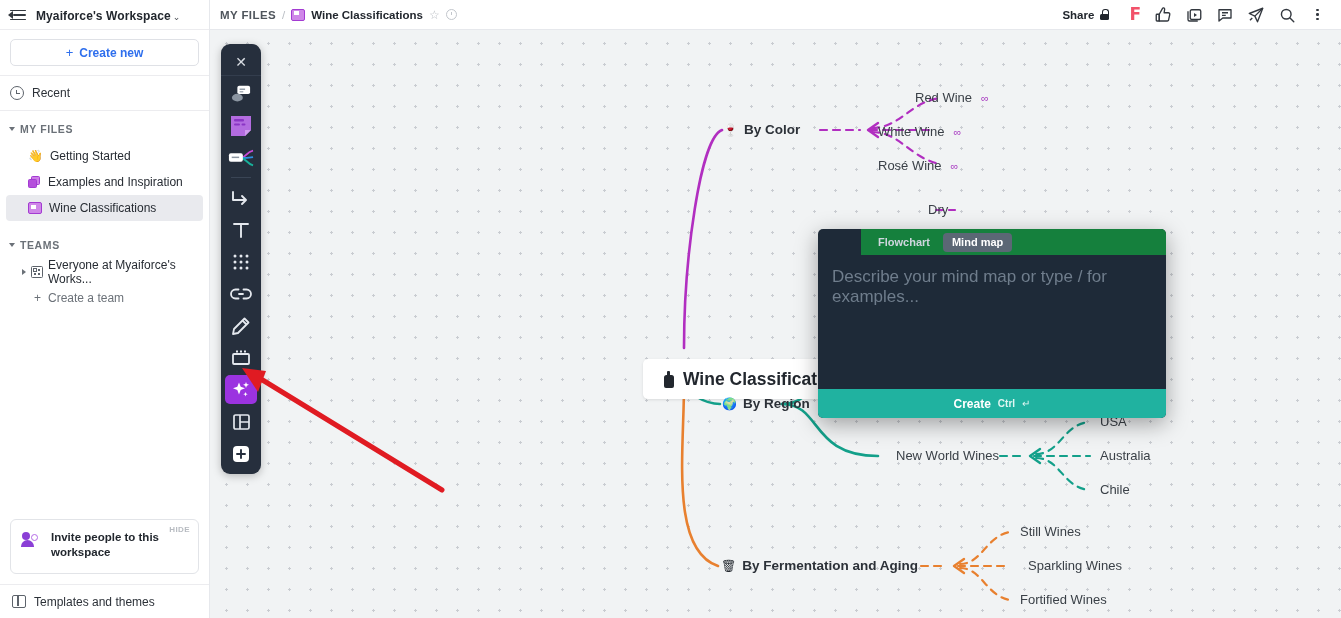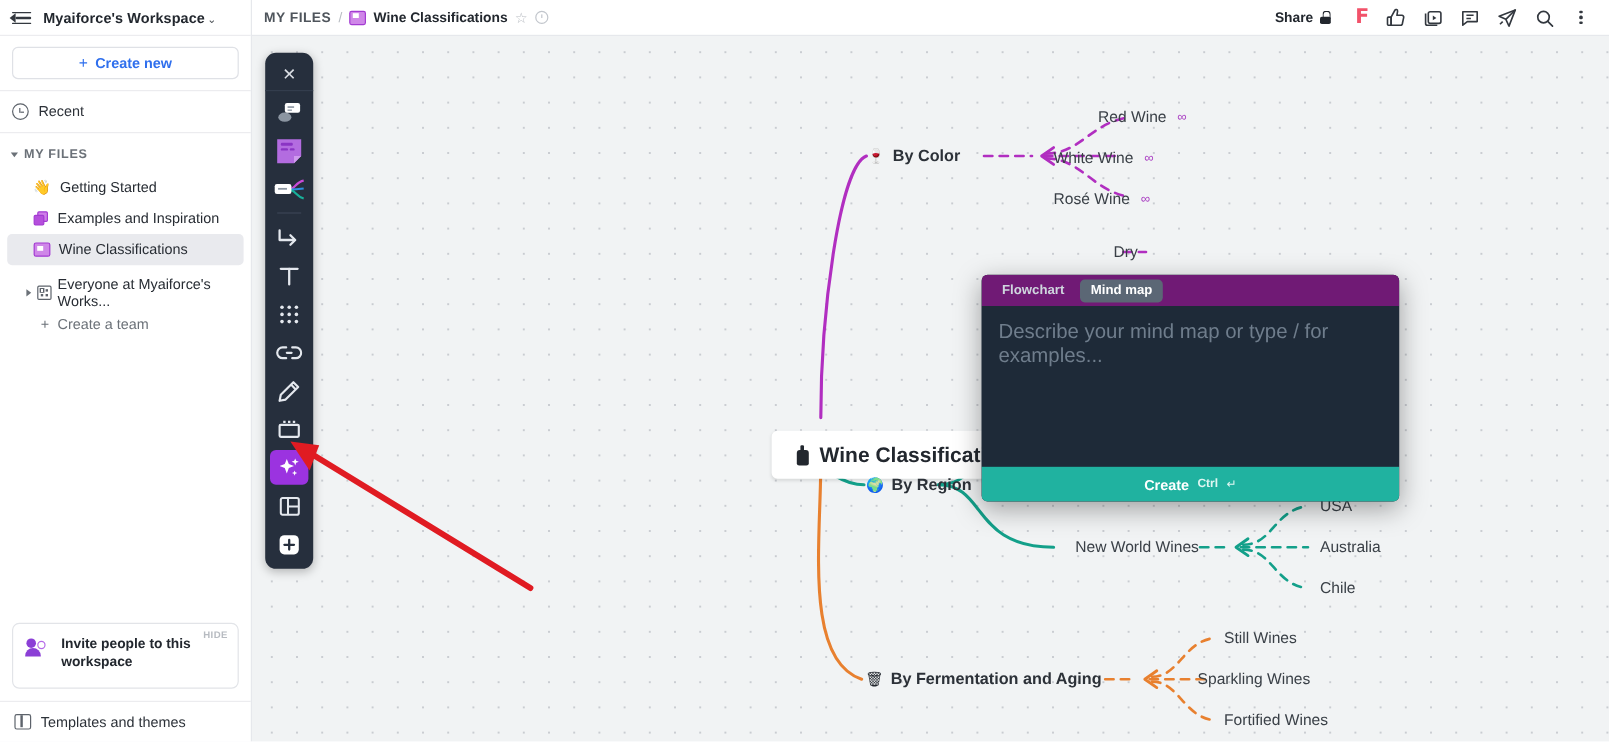--- a/index.html
+++ b/index.html
@@ -174,21 +174,21 @@
             border-radius: 5px; cursor: pointer; color: #e4e8ee; }
   .tl-btn.active { background: #9b33e0; }
   .tl-sep { width: 20px; height: 1px; background: #3a4555; margin: 2px 0; }
 
   
   .ai-panel {
     position: absolute; left: 608px; top: 199px; width: 348px; height: 189px;
     background: #1e2a38; border-radius: 5px; overflow: hidden; z-index: 7;
     box-shadow: 0 6px 22px rgba(0,0,0,.35); display: flex; flex-direction: column;
   }
-  .ai-tabs { height: 26px; background: #701a75; display: flex; align-items: center; padding: 0 8px; gap: 4px; }
+  .ai-tabs { height: 26px; background: #15803d; display: flex; align-items: center; padding: 0 8px; gap: 4px; margin-left: 43px; }
   .ai-tab { height: 19px; padding: 0 9px; border-radius: 4px; display: flex; align-items: center;
             font-size: 11px; font-weight: bold; color: #cfd6de; cursor: pointer; }
   .ai-tab.active { background: #5b6775; color: #ffffff; }
   .ai-body { flex: 1; background: #1e2a38; padding: 12px 14px; }
   .ai-input { font-size: 17px; color: #6f7d8c; cursor: text; }
   .ai-create {
     height: 29px; background: #20b2a0; display: flex; align-items: center; justify-content: center;
     gap: 7px; cursor: pointer;
   }
   .ai-create .lbl { font-size: 12px; font-weight: bold; color: #ffffff; }
@@ -246,20 +246,24 @@
         <span>Examples and Inspiration</span>
       </div>
 
       <div class="file-row active">
         <span class="ico ico-board"></span>
         <span>Wine Classifications</span>
       </div>
     </div>
 
     <div style="padding-top:10px">
+      <div class="sb-section">
+        <span class="tri open"></span>
+        <span>TEAMS</span>
+      </div>
 
       <div class="file-row team-row">
         <span class="tri"></span>
         <span class="ico ico-team"></span>
         <span>Everyone at Myaiforce's Works...</span>
       </div>
 
       <div class="file-row create-team">
         <span>+</span>
         <span>Create a team</span>
@@ -451,21 +455,21 @@
         <span class="nlabel">Chile</span>
       </div>
 
       <div class="node" style="left:511px; top:528px;">
         <span class="node-emoji">🗑</span>
         <span class="nlabel">By Fermentation and Aging</span>
       </div>
       <div class="node leaf" style="left:810px; top:494px;">
         <span class="nlabel">Still Wines</span>
       </div>
-      <div class="node leaf" style="left:788px; top:528px;">
+      <div class="node leaf" style="left:818px; top:528px;">
         <span class="nlabel">Sparkling Wines</span>
       </div>
       <div class="node leaf" style="left:810px; top:562px;">
         <span class="nlabel">Fortified Wines</span>
       </div>
 
       <div class="toolbar">
         <div class="tl-x">✕</div>
 
         <div class="tl-btn">

